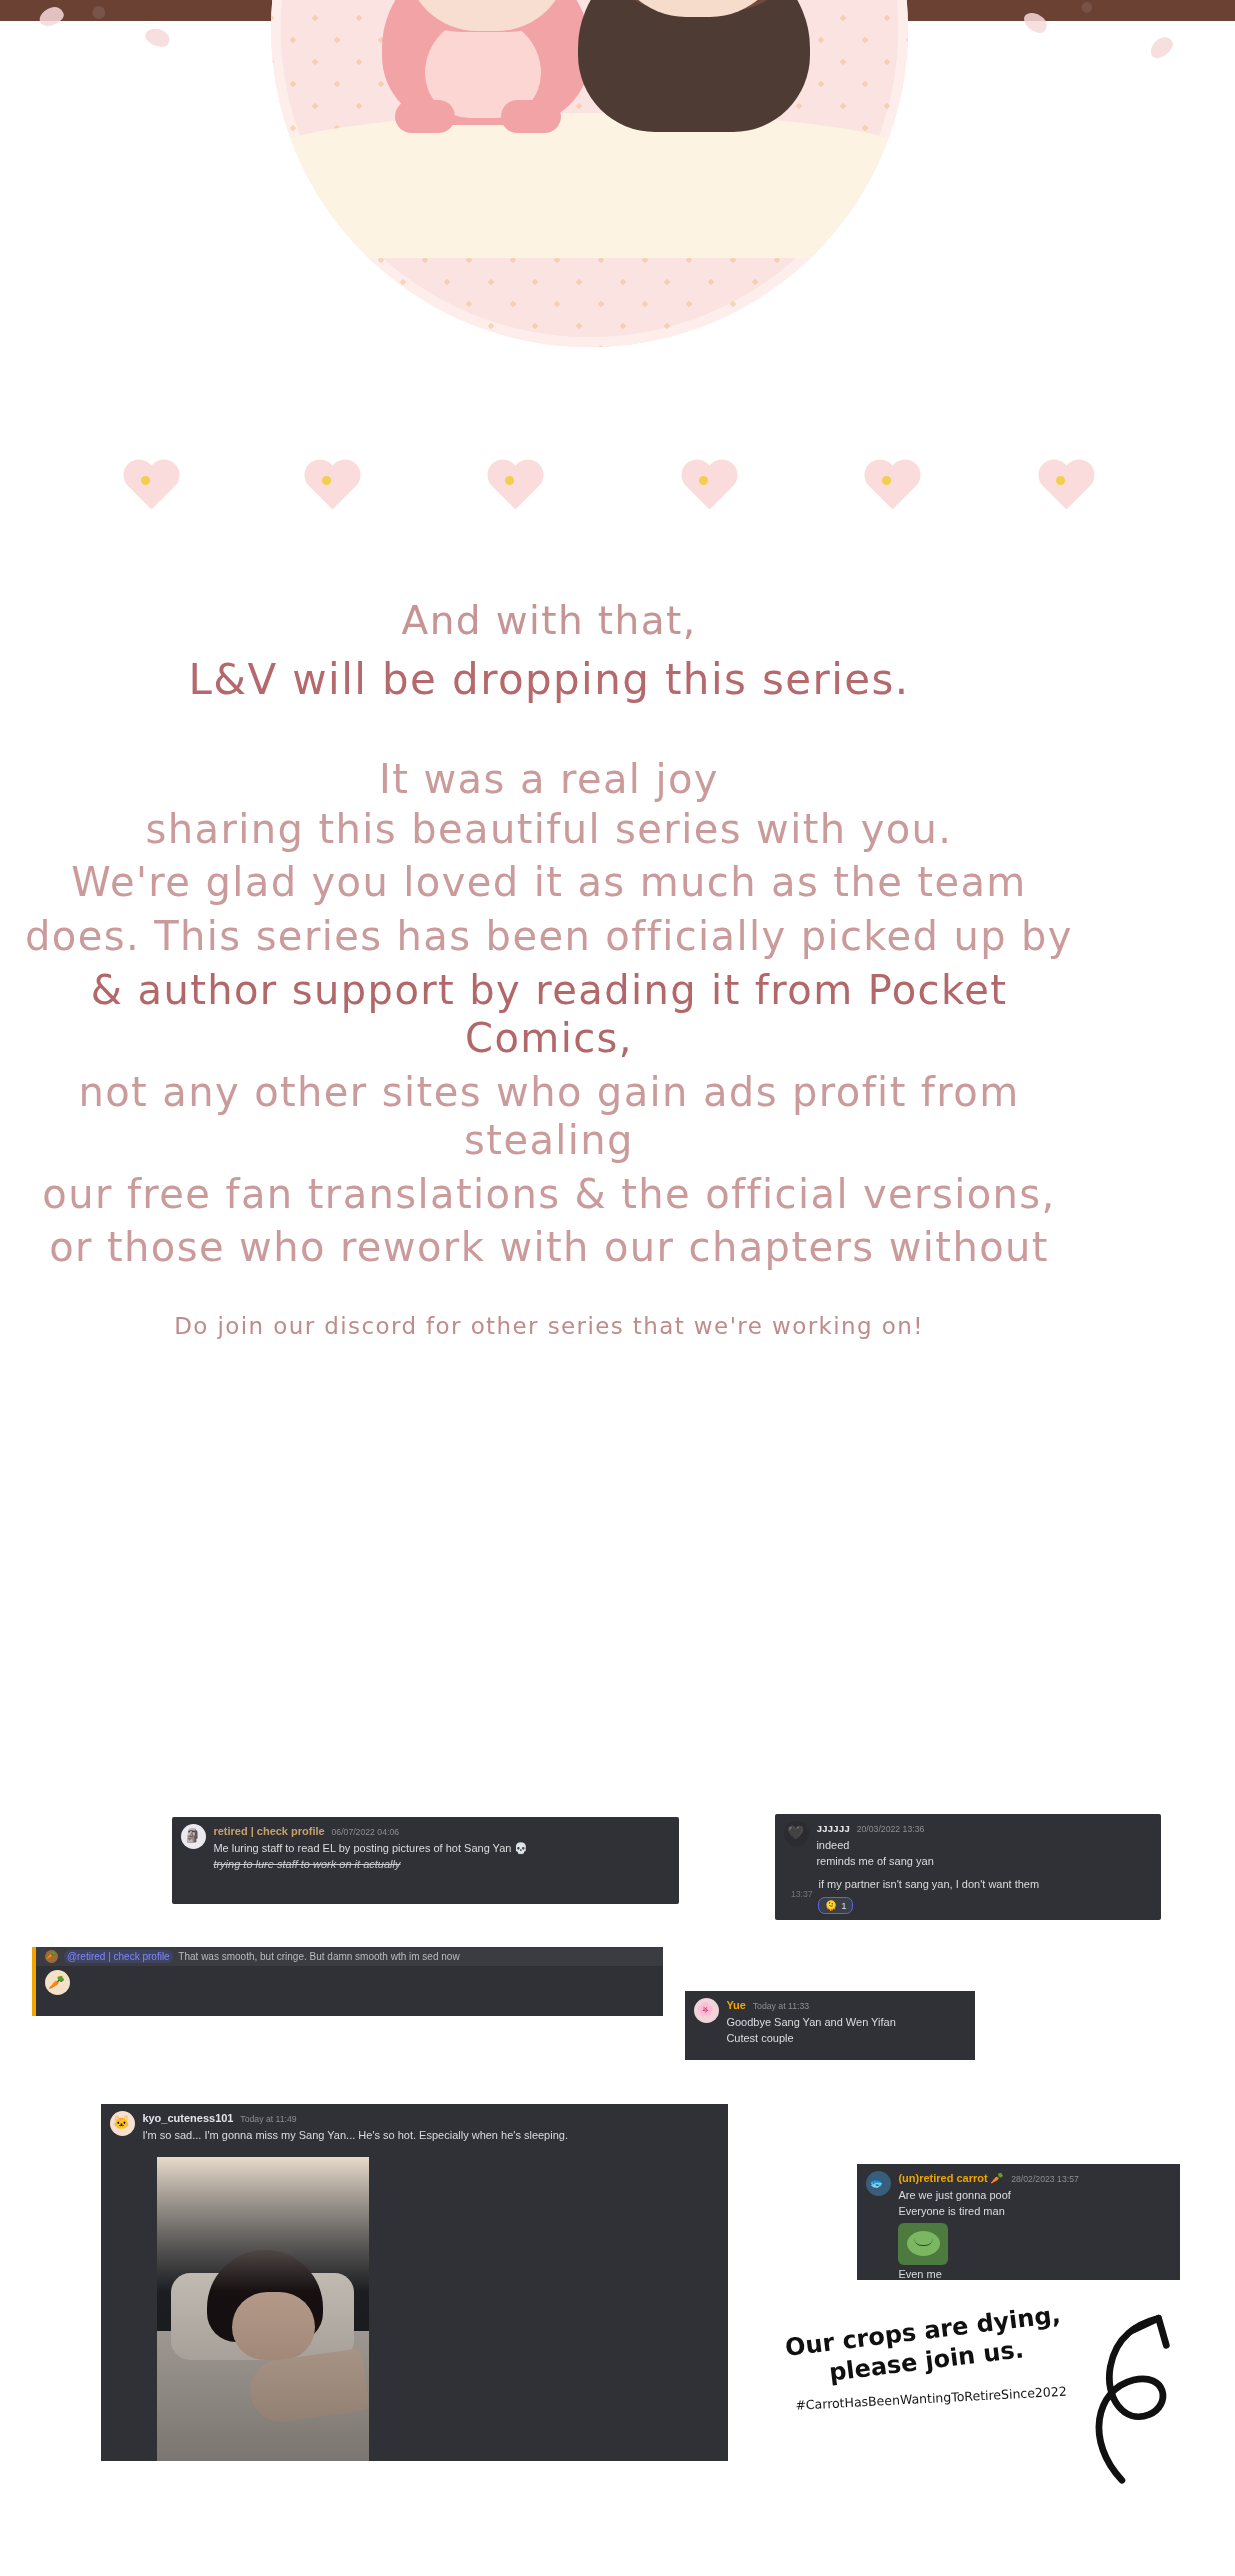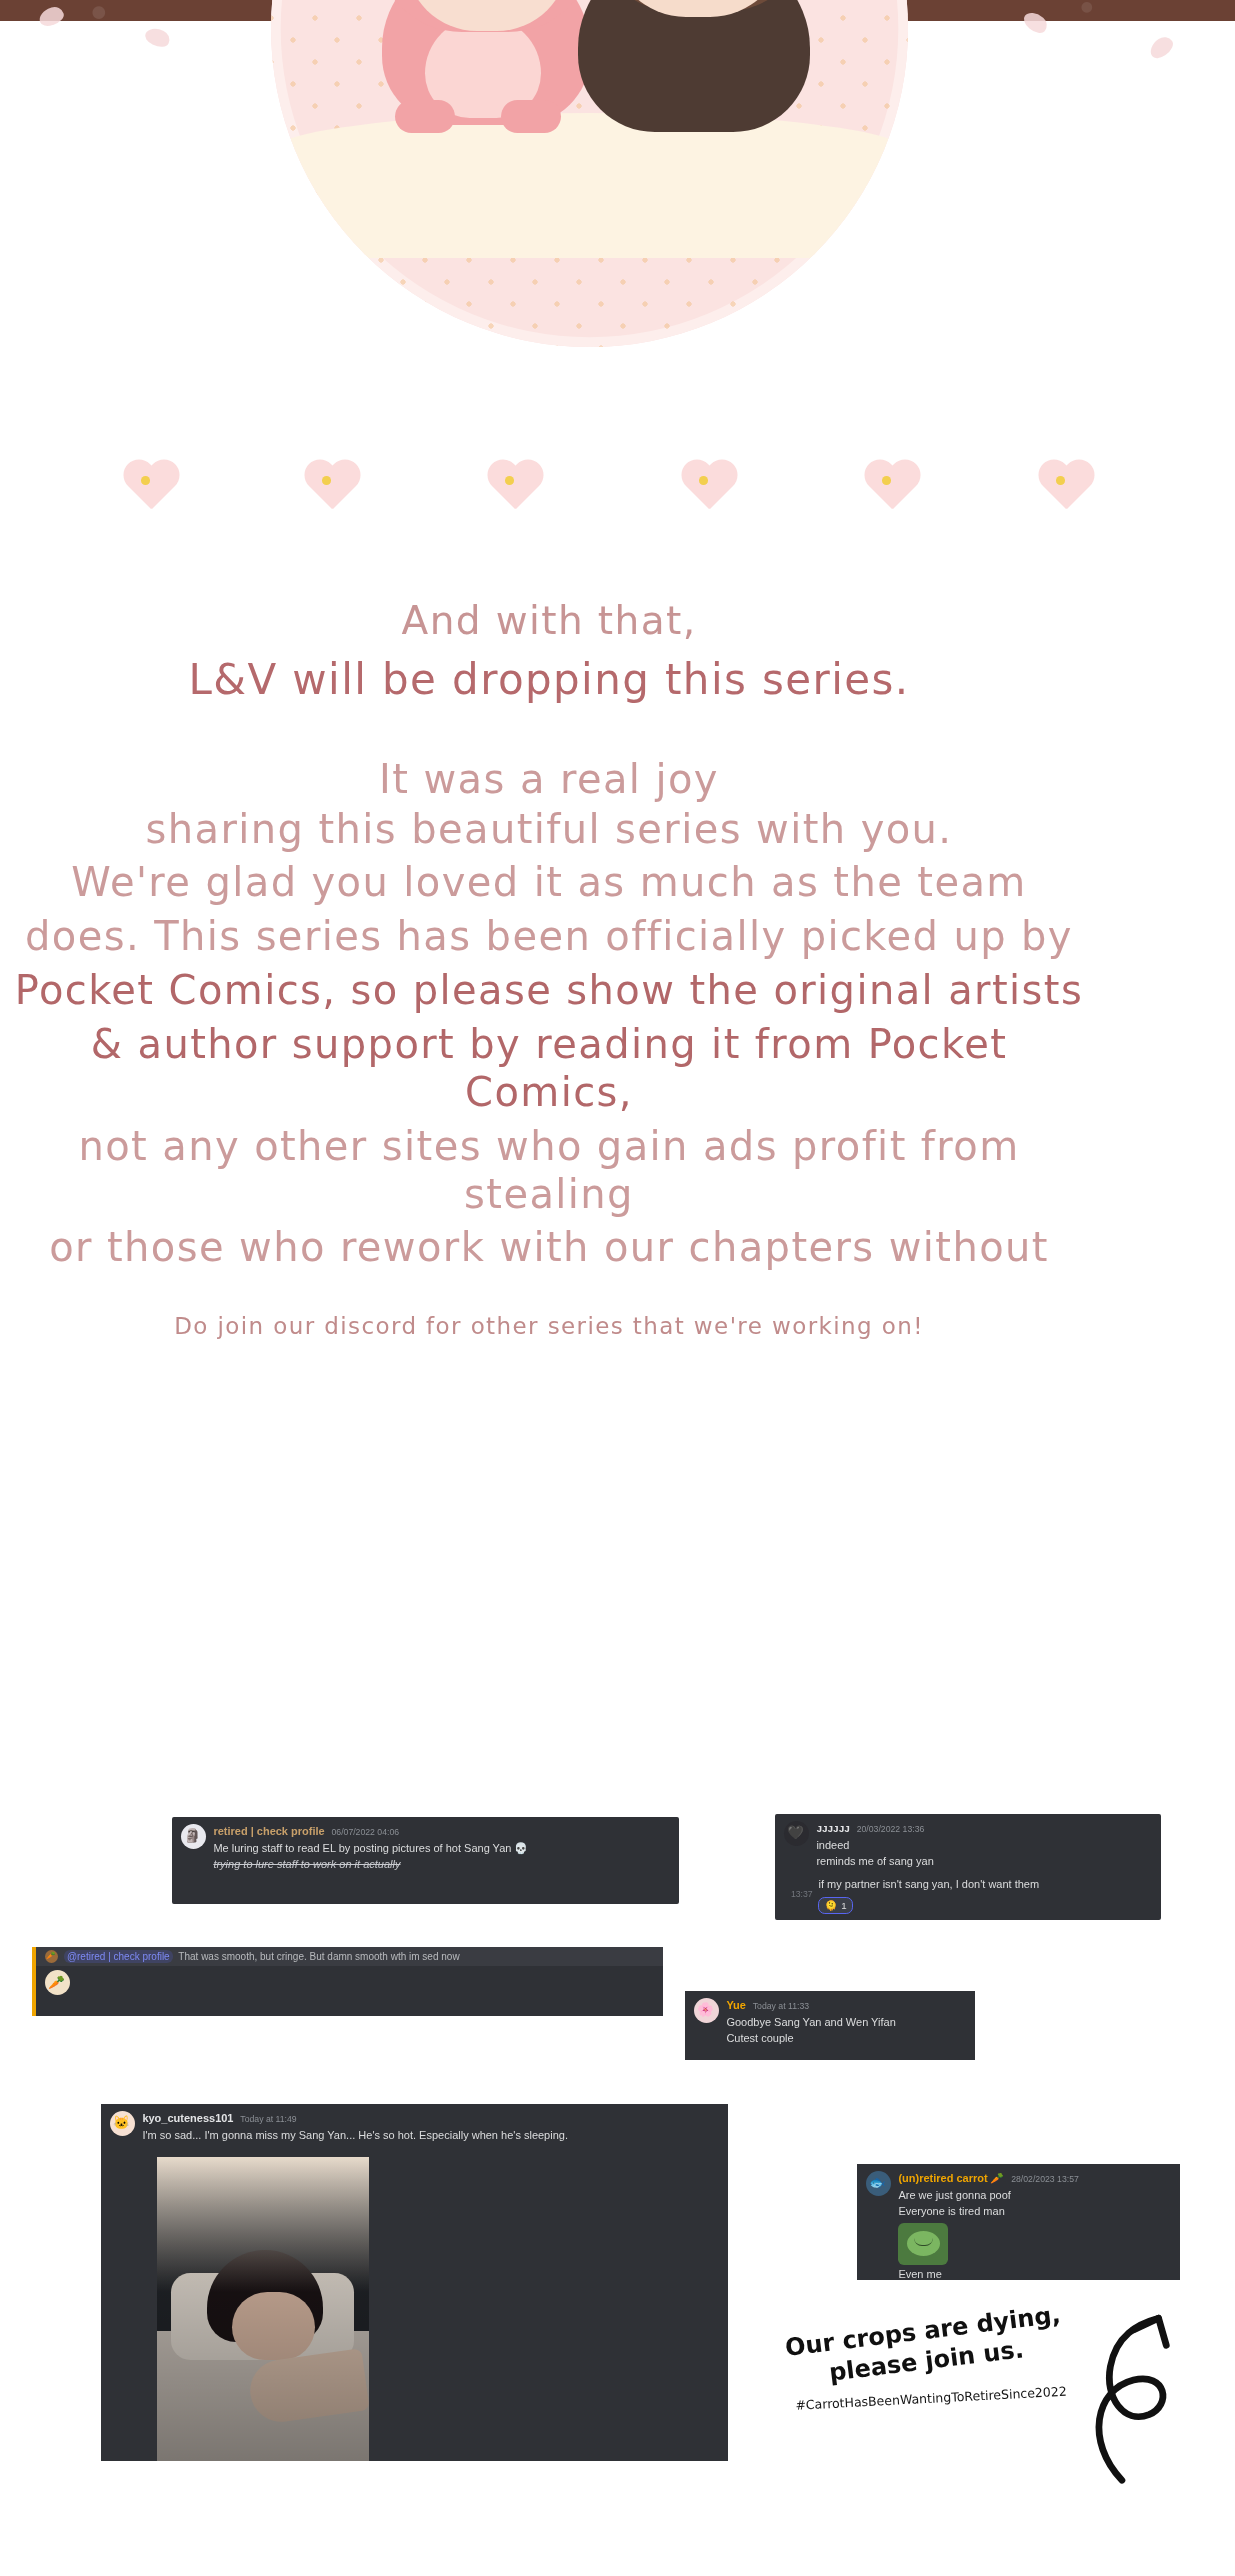--- a/index.html
+++ b/index.html
@@ -275,23 +275,23 @@
       </div>
   </div>
 
   <div class="msg">
     <span class="l l1">And with that,</span>
     <span class="l l2">L&amp;V will be dropping this series.</span>
     <span class="l l3">It was a real joy</span>
     <span class="l lbody">sharing this beautiful series with you.</span>
     <span class="l lbody">We're glad you loved it as much as the team</span>
     <span class="l lbody">does. This series has been officially picked up by</span>
-    <span class="l lbody strong">Pocket Comics, so please show the original artists</span>
     <span class="l lbody strong">&amp; author support by reading it from Pocket Comics,</span>
     <span class="l lbody">not any other sites who gain ads profit from stealing</span>
+    <span class="l lbody">our free fan translations &amp; the official versions,</span>
     <span class="l lbody">or those who rework with our chapters without</span>
     <span class="l discord">Do join our discord for other series that we're working on!</span>
   </div>
 
   <div class="shot" id="shot1">
     <div class="row">
       <div class="av" style="background:#e9e9ef;color:#3c3c3c;">🗿</div>
       <div class="body">
         <div class="meta">
           <span class="user" style="color:#c8a06a;">retired | check profile</span>

